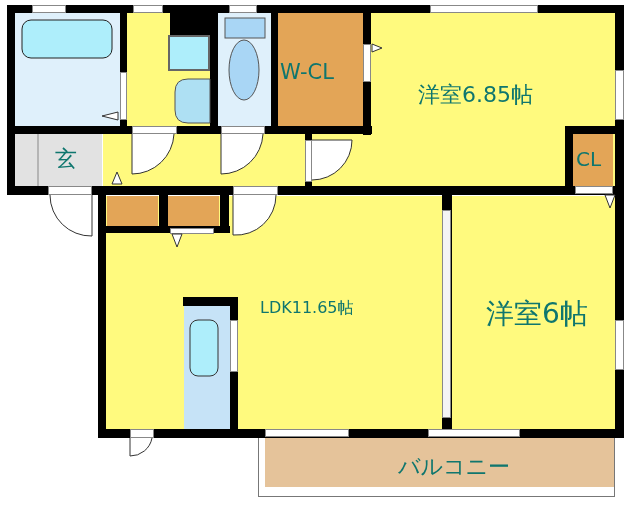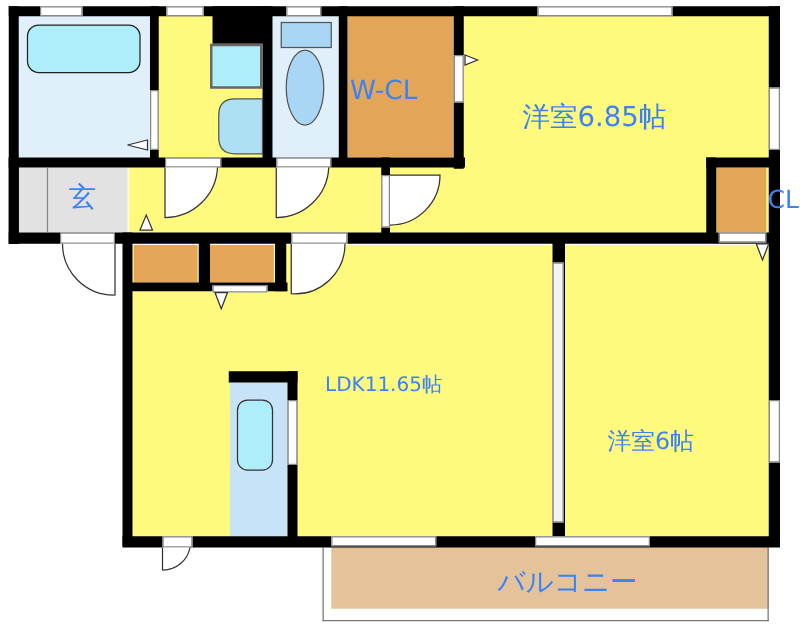--- a/index.html
+++ b/index.html
@@ -7,21 +7,21 @@
          font-family: "DejaVu Sans", "Liberation Sans", sans-serif; }
   .abs { position:absolute; }
   .wall { position:absolute; background:#000; }
   .room { position:absolute; }
   .yellow { background:#fffa7e; }
   .blue { background:#c6e3f7; }
   .lblue { background:#dff0fb; }
   .orange { background:#e3a557; }
   .gray { background:#e2e2e2; }
   .tan { background:#e5c39a; }
-  .label { position:absolute; color:#3b82f6; white-space:nowrap; line-height:1;text-align:center; }
+  .label { position:absolute; color:#0f766e; white-space:nowrap; line-height:1;text-align:center; }
   .win { position:absolute; background:#fff; border:1px solid #888; box-sizing:border-box; }
   svg.overlay { position:absolute; left:0; top:0; }
 </style>
 </head>
 <body>
 
 <div class="room lblue" style="left:14px;top:12px;width:106px;height:114px;"></div>
 <div class="room yellow" style="left:127px;top:12px;width:83px;height:114px;"></div>
 <div class="room lblue" style="left:218px;top:12px;width:53px;height:114px;"></div>
 <div class="room orange" style="left:278px;top:12px;width:85px;height:114px;"></div>
@@ -99,18 +99,18 @@
   <path d="M130 438 L130 456 A22 22 0 0 0 152 438" fill="#fff" stroke="#333"></path>
   <polygon points="118,112 102,116 118,120" fill="#fff" stroke="#333"></polygon>
   <polygon points="372,44 382,48 372,52" fill="#fff" stroke="#333"></polygon>
   <polygon points="112,184 117,172 122,184" fill="#fff" stroke="#333"></polygon>
   <polygon points="172,234 177,247 182,234" fill="#fff" stroke="#333"></polygon>
   <polygon points="605,195 610,208 615,195" fill="#fff" stroke="#333"></polygon>
   <line x1="38" y1="134" x2="38" y2="186" stroke="#888"></line>
 </svg>
 
 <div class="label" style="left:418px;top:84px;font-size:22px;">洋室6.85帖</div>
-<div class="label" style="left:486px;top:300px;font-size:19px;margin-top:44px;">洋室6帖</div>
+<div class="label" style="left:486px;top:300px;font-size:28px;">洋室6帖</div>
 <div class="label" style="left:260px;top:300px;font-size:16px;">LDK11.65帖</div>
 <div class="label" style="left:280px;top:62px;font-size:21px;">W-CL</div>
-<div class="label" style="left:576px;top:149px;font-size:20px;margin-left:38px;">CL</div>
+<div class="label" style="left:576px;top:149px;font-size:20px;">CL</div>
 <div class="label" style="left:55px;top:148px;font-size:22px;">玄</div>
 <div class="label" style="left:398px;top:456px;font-size:22px;">バルコニー</div>
 
 </body></html>

